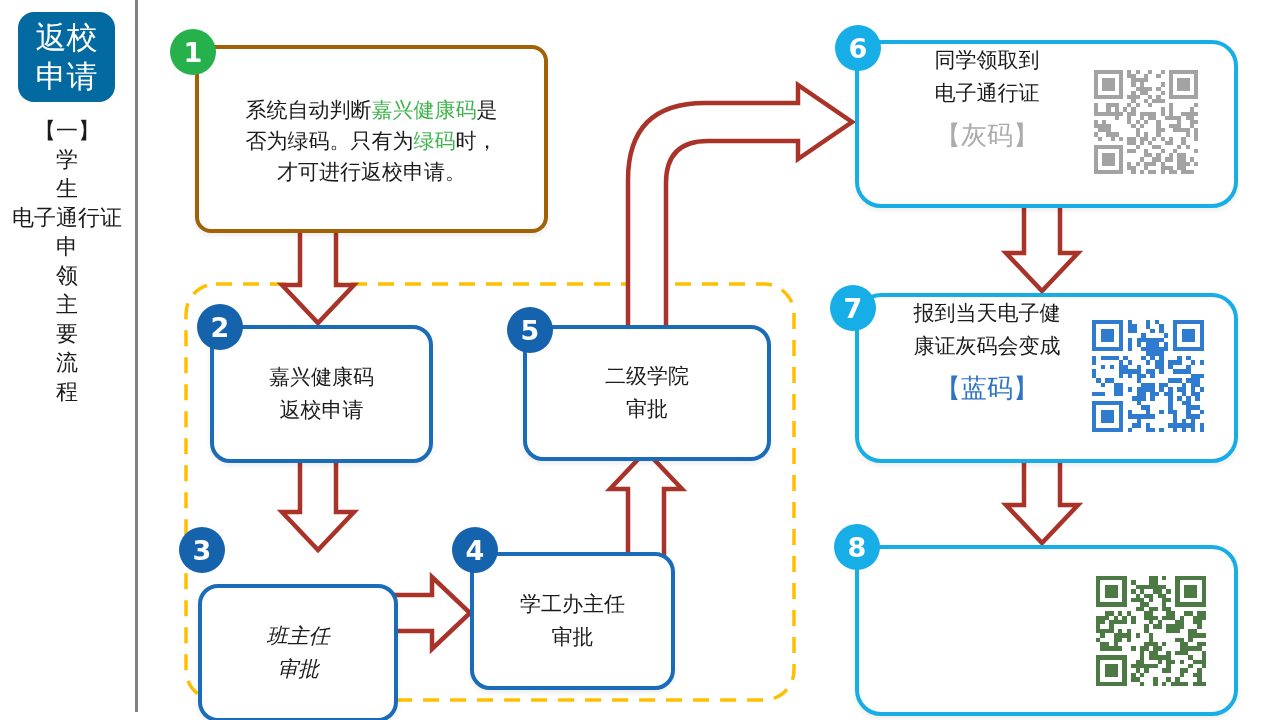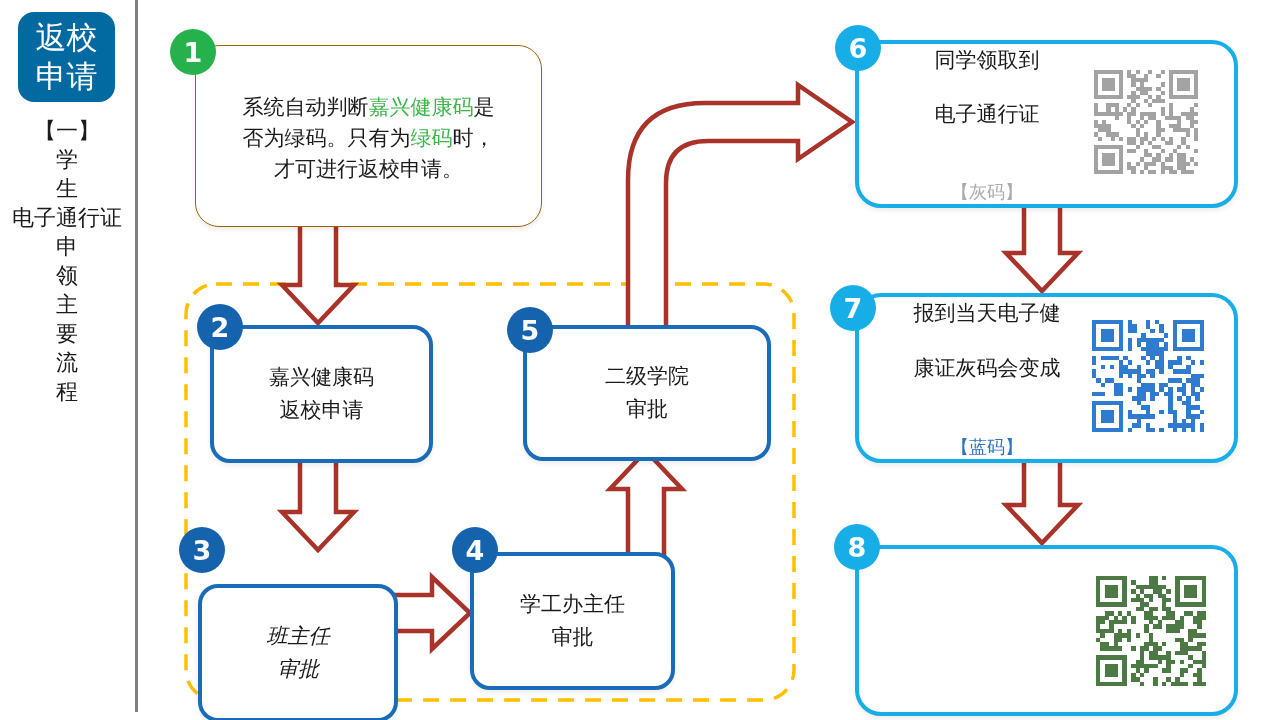--- a/index.html
+++ b/index.html
@@ -12,38 +12,38 @@
   .side-badge{
     left:18px;top:12px;width:97px;height:90px;border-radius:16px;background:#0369a1;
     display:flex;flex-direction:column;align-items:center;justify-content:center;
     color:#fff;font-size:31px;line-height:39px;font-weight:400;z-index:4;
   }
   .side-title{left:0;top:116px;width:134px;text-align:center;font-size:22px;z-index:4;}
   .side-title .tl{line-height:29px;}
   .divider{left:135px;top:0;width:3px;height:712px;background:#7f7f7f;z-index:1;}
   
   .fbox{background:#fff;z-index:3;box-shadow:0 3px 5px rgba(0,0,0,0.07);}
-  .green-box{border:1px solid #a16207;border-radius:24px;}
+  .green-box{border:4px solid #a16207;border-radius:16px;}
   .blue-box{border:4px solid #1B6CB8;border-radius:20px;}
   .cyan-box{border:4px solid #17AEE8;border-radius:26px;}
   .badge{
     width:46px;height:46px;border-radius:50%;display:flex;align-items:center;justify-content:center;
     color:#fff;font-size:27px;font-weight:bold;z-index:4;
   }
   .badge.g{background:#26B14C;}
   .badge.b{background:#1463AC;}
   .badge.c{background:#17AEE8;}
   .center-col{display:flex;flex-direction:column;align-items:center;justify-content:center;height:100%;}
   .box1-text{font-size:21px;line-height:31px;text-align:center;padding-top:4px;}
   .green-run{color:#3CB54A;}
   .step-label{font-size:21px;line-height:33px;text-align:center;}
   
   .cyan-inner{position:absolute;left:22px;top:0;width:212px;height:100%;
-    display:flex;flex-direction:column;align-items:center;justify-content:space-between;}
-  .code-label{font-size:18px;margin-top:28px;}
+    display:flex;flex-direction:column;align-items:center;justify-content:flex-start;}
+  .code-label{font-size:26px;margin-top:8px;}
   .lbl-gray{color:#ABABAB;}
   .lbl-blue{color:#2E74C4;}
   .lbl-green{color:#7D9B6E;}
   .qr{position:absolute;z-index:3;}
   
   #overlay{left:0;top:0;z-index:2;pointer-events:none;}
 </style>
 </head>
 <body>
 

